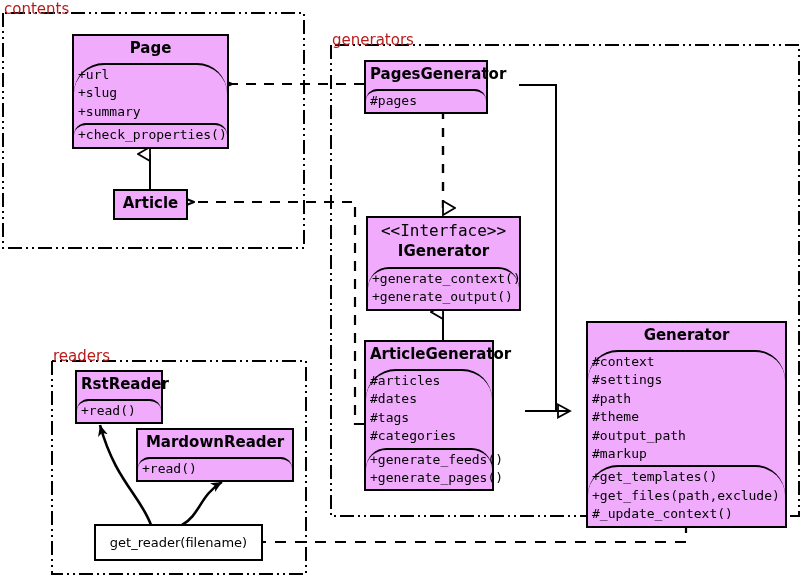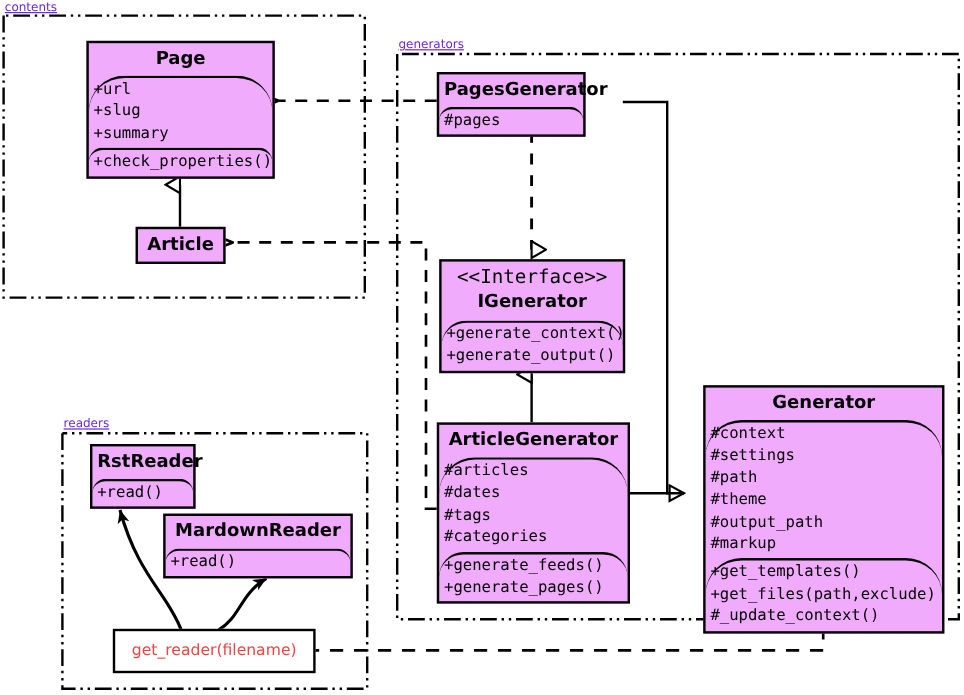--- a/index.html
+++ b/index.html
@@ -20,25 +20,24 @@
     left: 0;
     top: 0;
     width: 803px;
     height: 579px;
     pointer-events: none;
   }
   
   .pkg-label {
     position: absolute;
     font-family: "DejaVu Sans", sans-serif;
-    font-size: 10px;
-    color: #6d28d9;
+    font-size: 15px;
+    color: #b91c1c;
     white-space: nowrap;
     line-height: 1;
-    text-decoration: underline;
   }
   
   .umlbox {
     position: absolute;
     box-sizing: border-box;
     border: 2px solid #000;
     background: #f0abfc;
     display: flex;
     flex-direction: column;
   }
@@ -75,21 +74,21 @@
   .plainbox {
     position: absolute;
     box-sizing: border-box;
     border: 2px solid #000;
     background: #fff;
     display: flex;
     align-items: center;
     justify-content: center;
     font-family: "DejaVu Sans", sans-serif;
     font-size: 13px;
-    color: #ef4444;
+    color: #000000;
   }
 </style>
 </head>
 <body>
 
 <div id="canvas">
 
   <svg class="layer" viewBox="0 0 803 579" width="803" height="579">
     <defs>
       <marker id="hollow-tri-up" markerWidth="16" markerHeight="14" refX="8" refY="13" orient="auto-start-reverse" markerUnits="userSpaceOnUse">
@@ -192,21 +191,21 @@
     <div class="sect" style="padding:3px 4px 4px 4px;">
       <div class="stereo">&lt;&lt;Interface&gt;&gt;</div>
       <div class="cls-name" style="padding:0;">IGenerator</div>
     </div>
     <div class="sect">
       <div class="member">+generate_context()</div>
       <div class="member">+generate_output()</div>
     </div>
   </div>
 
-  <div class="umlbox" style="left:364px; top:352px; width:161px;">
+  <div class="umlbox" style="left:364px; top:340px; width:130px;">
     <div class="sect cls-name">ArticleGenerator</div>
     <div class="sect">
       <div class="member">#articles</div>
       <div class="member">#dates</div>
       <div class="member">#tags</div>
       <div class="member">#categories</div>
     </div>
     <div class="sect">
       <div class="member">+generate_feeds()</div>
       <div class="member">+generate_pages()</div>

